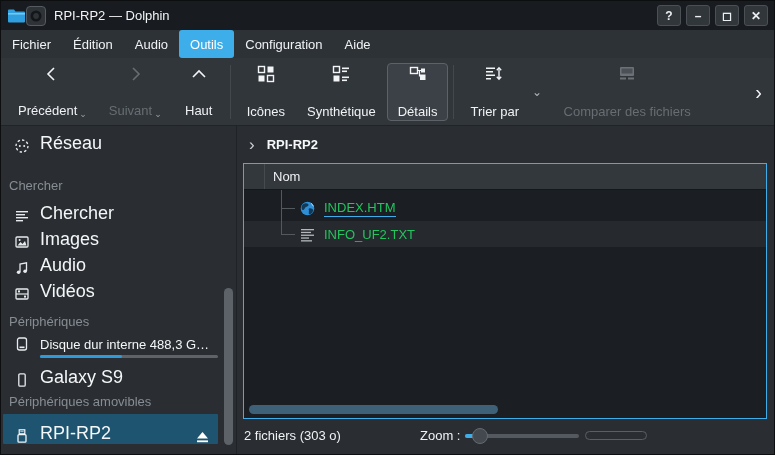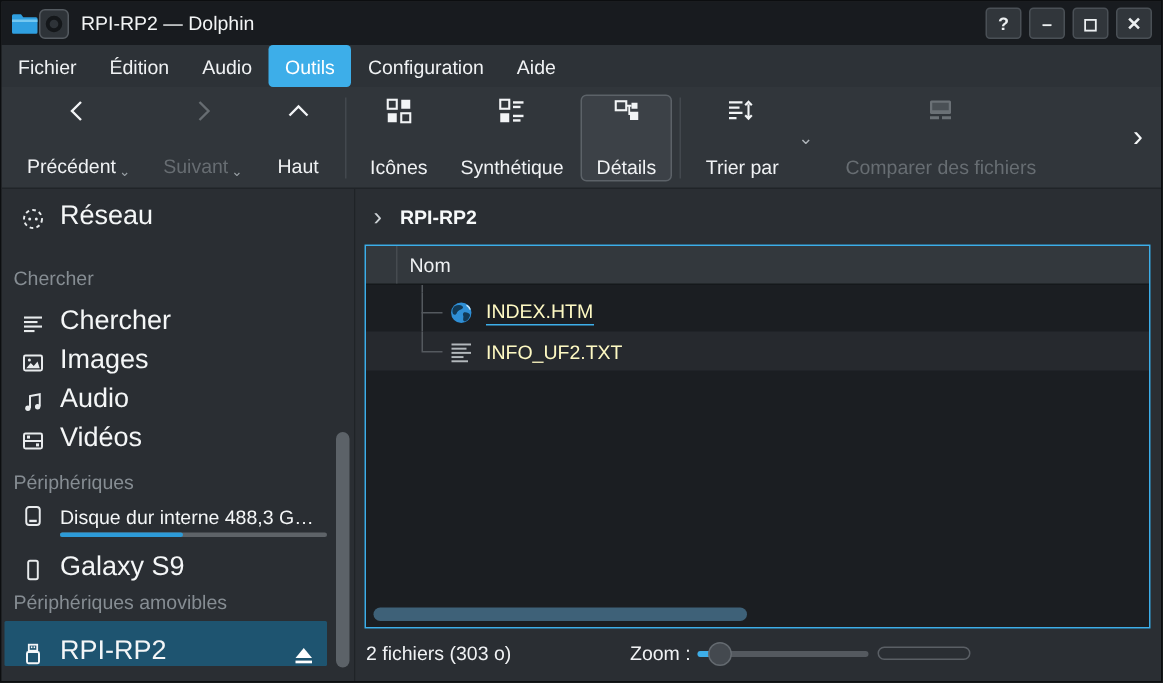--- a/index.html
+++ b/index.html
@@ -80,21 +80,21 @@
   .frow { height:26px; display:flex; align-items:center; padding-left:21px; position:relative; }
   .frow.alt { background:#26292e; }
   .conn { position:relative; width:22px; height:26px; flex:0 0 22px; }
   .conn::after { content:""; position:absolute; left:16px; top:13px; width:14px; height:1px;
     background:#54595e; }
   .conn.tee::before { content:""; position:absolute; left:16px; top:0; width:1px; height:26px;
     background:#54595e; }
   .conn.elbow::before { content:""; position:absolute; left:16px; top:0; width:1px; height:13px;
     background:#54595e; }
   .ficon { margin:0 8px 0 12px; display:flex; }
-  .fname { font-size:13px; color:#fef9c3; }
+  .fname { font-size:13px; color:#22c55e; }
   .fname.underlined { border-bottom:1px solid #3daee9; padding-bottom:1px; }
   .h-scroll { position:absolute; left:5px; bottom:4px; width:249px; height:9px;
     background:#3e6178; border-radius:5px; }
   
   .statusbar { position:absolute; left:0; right:0; bottom:0; height:35px; font-size:13px; }
   .st-files { position:absolute; left:7px; top:9px; color:#f0f2f4; }
   .st-zoom-label { position:absolute; left:183px; top:9px; color:#f0f2f4; }
   .slider { position:absolute; left:228px; top:8px; width:114px; height:18px; }
   .slider .track { position:absolute; left:0; right:0; top:7px; height:4px;
     background:#54595f; border-radius:2px; }

